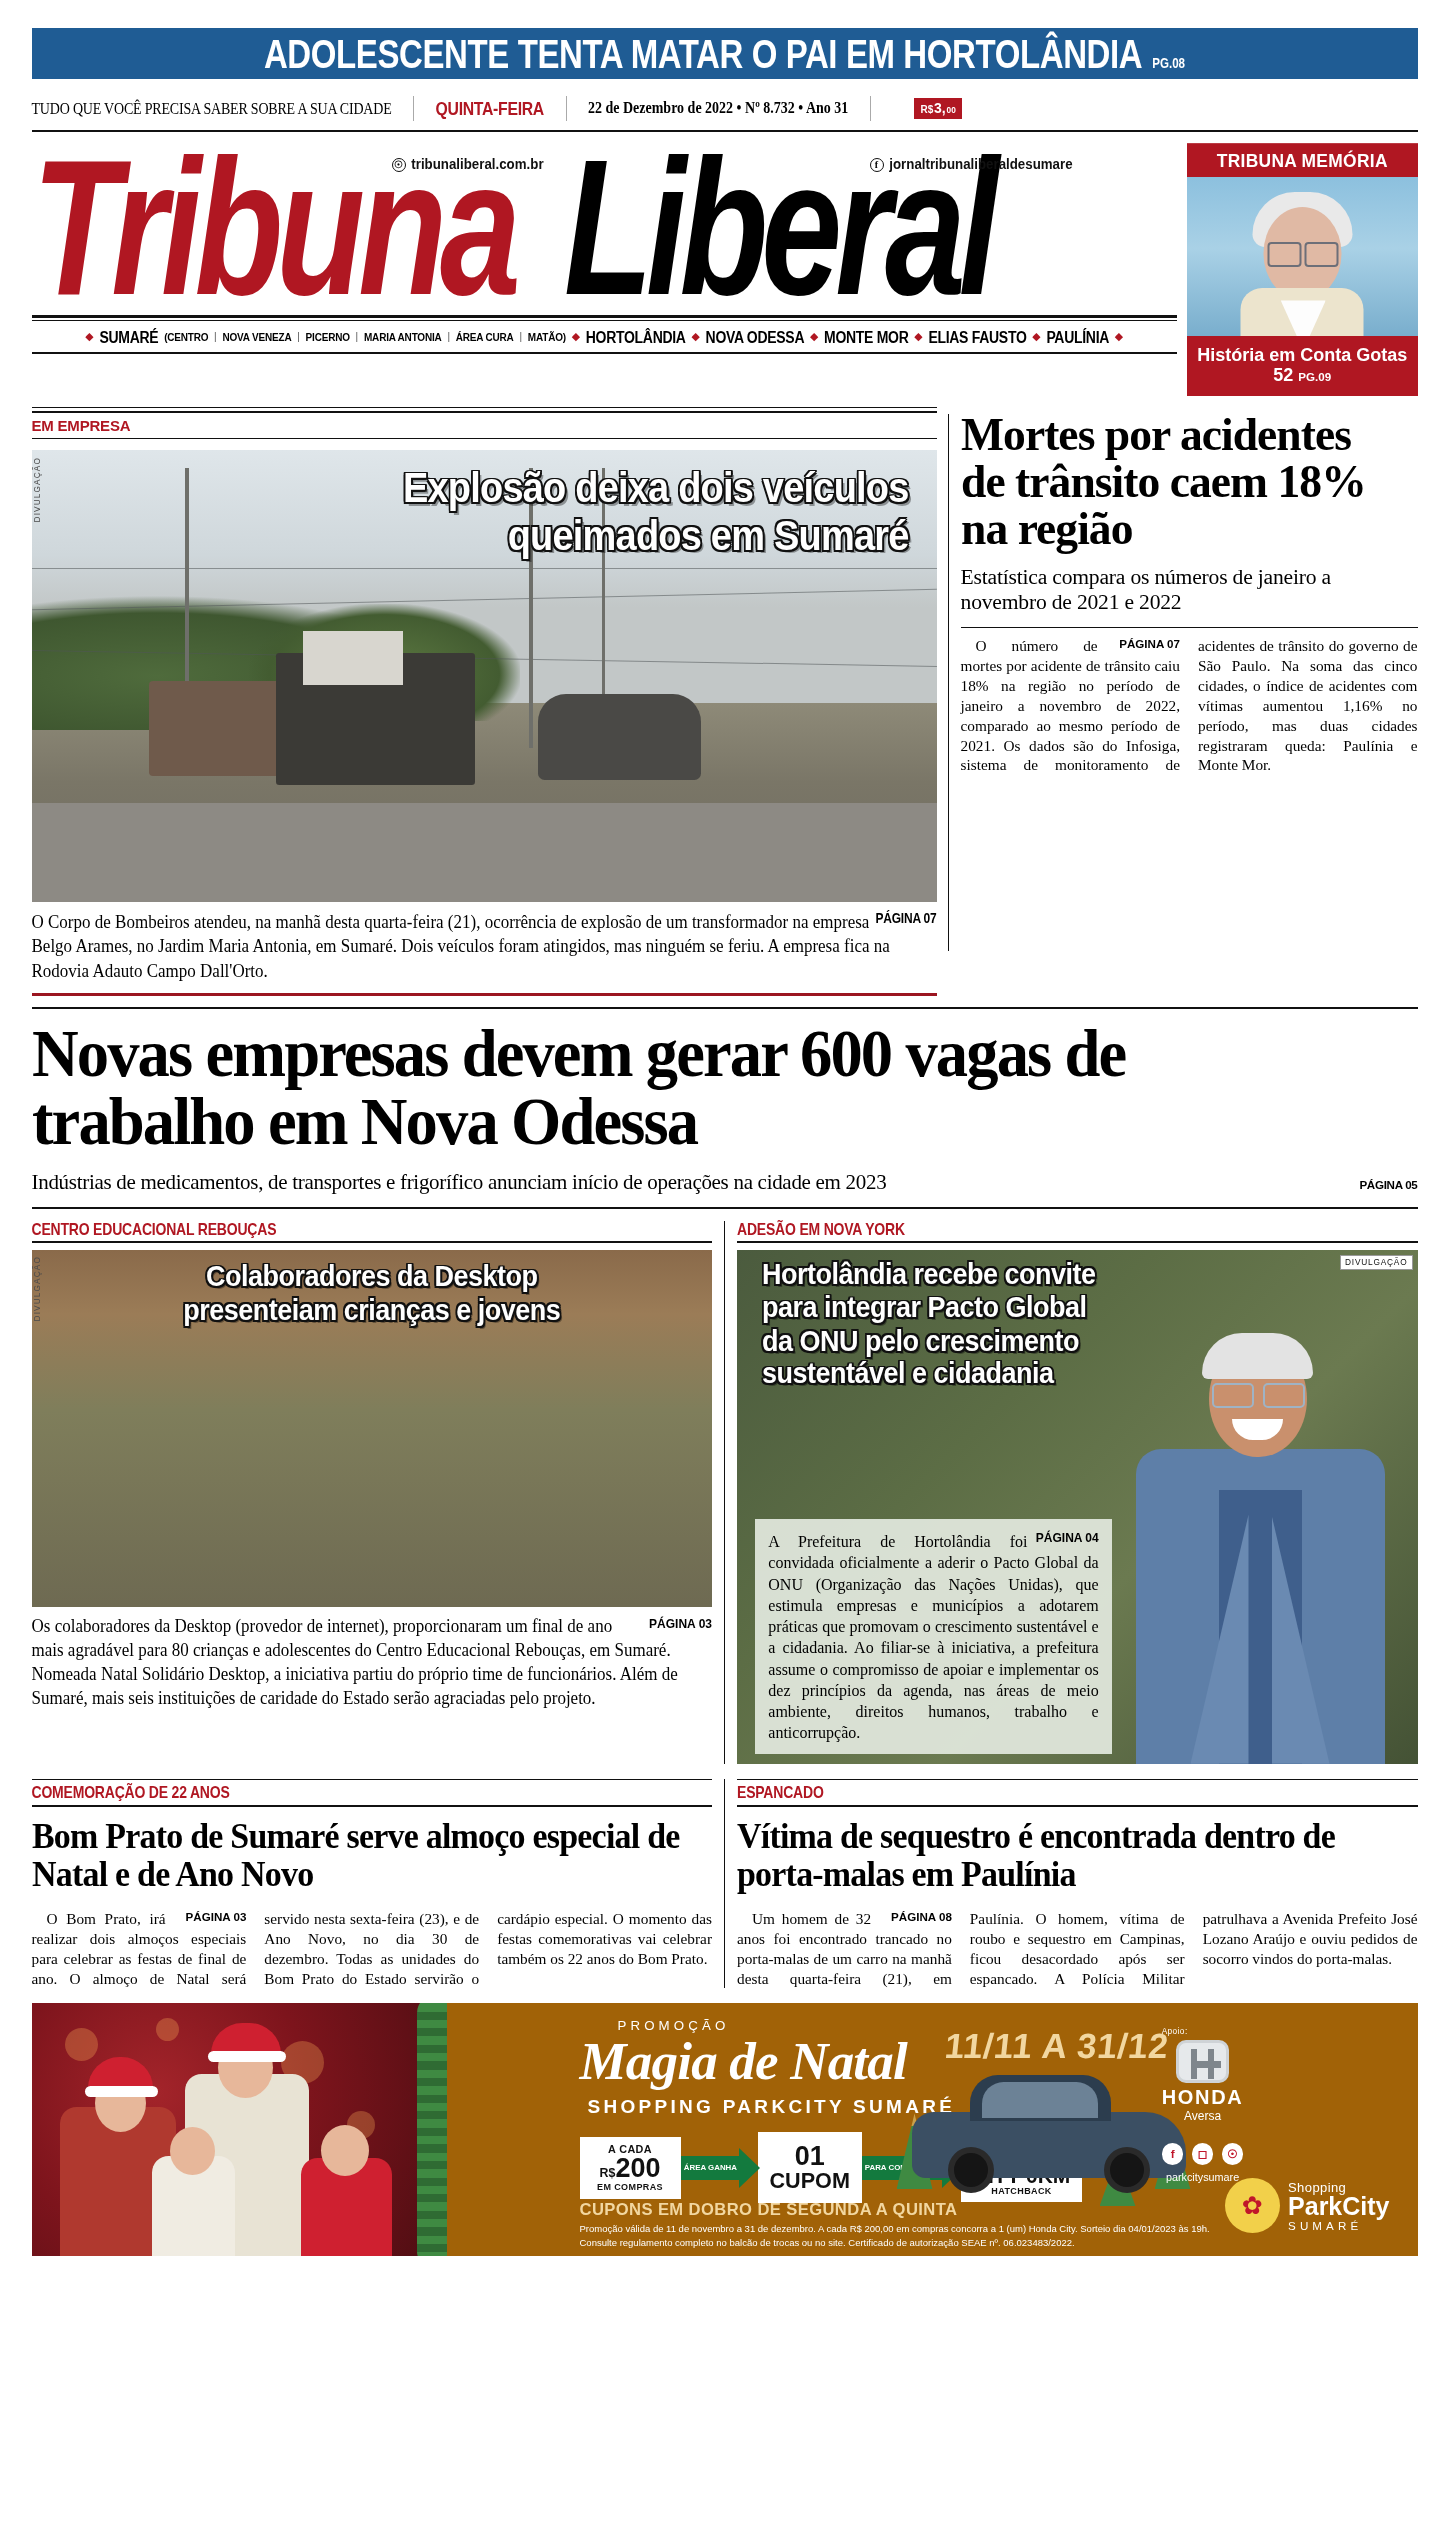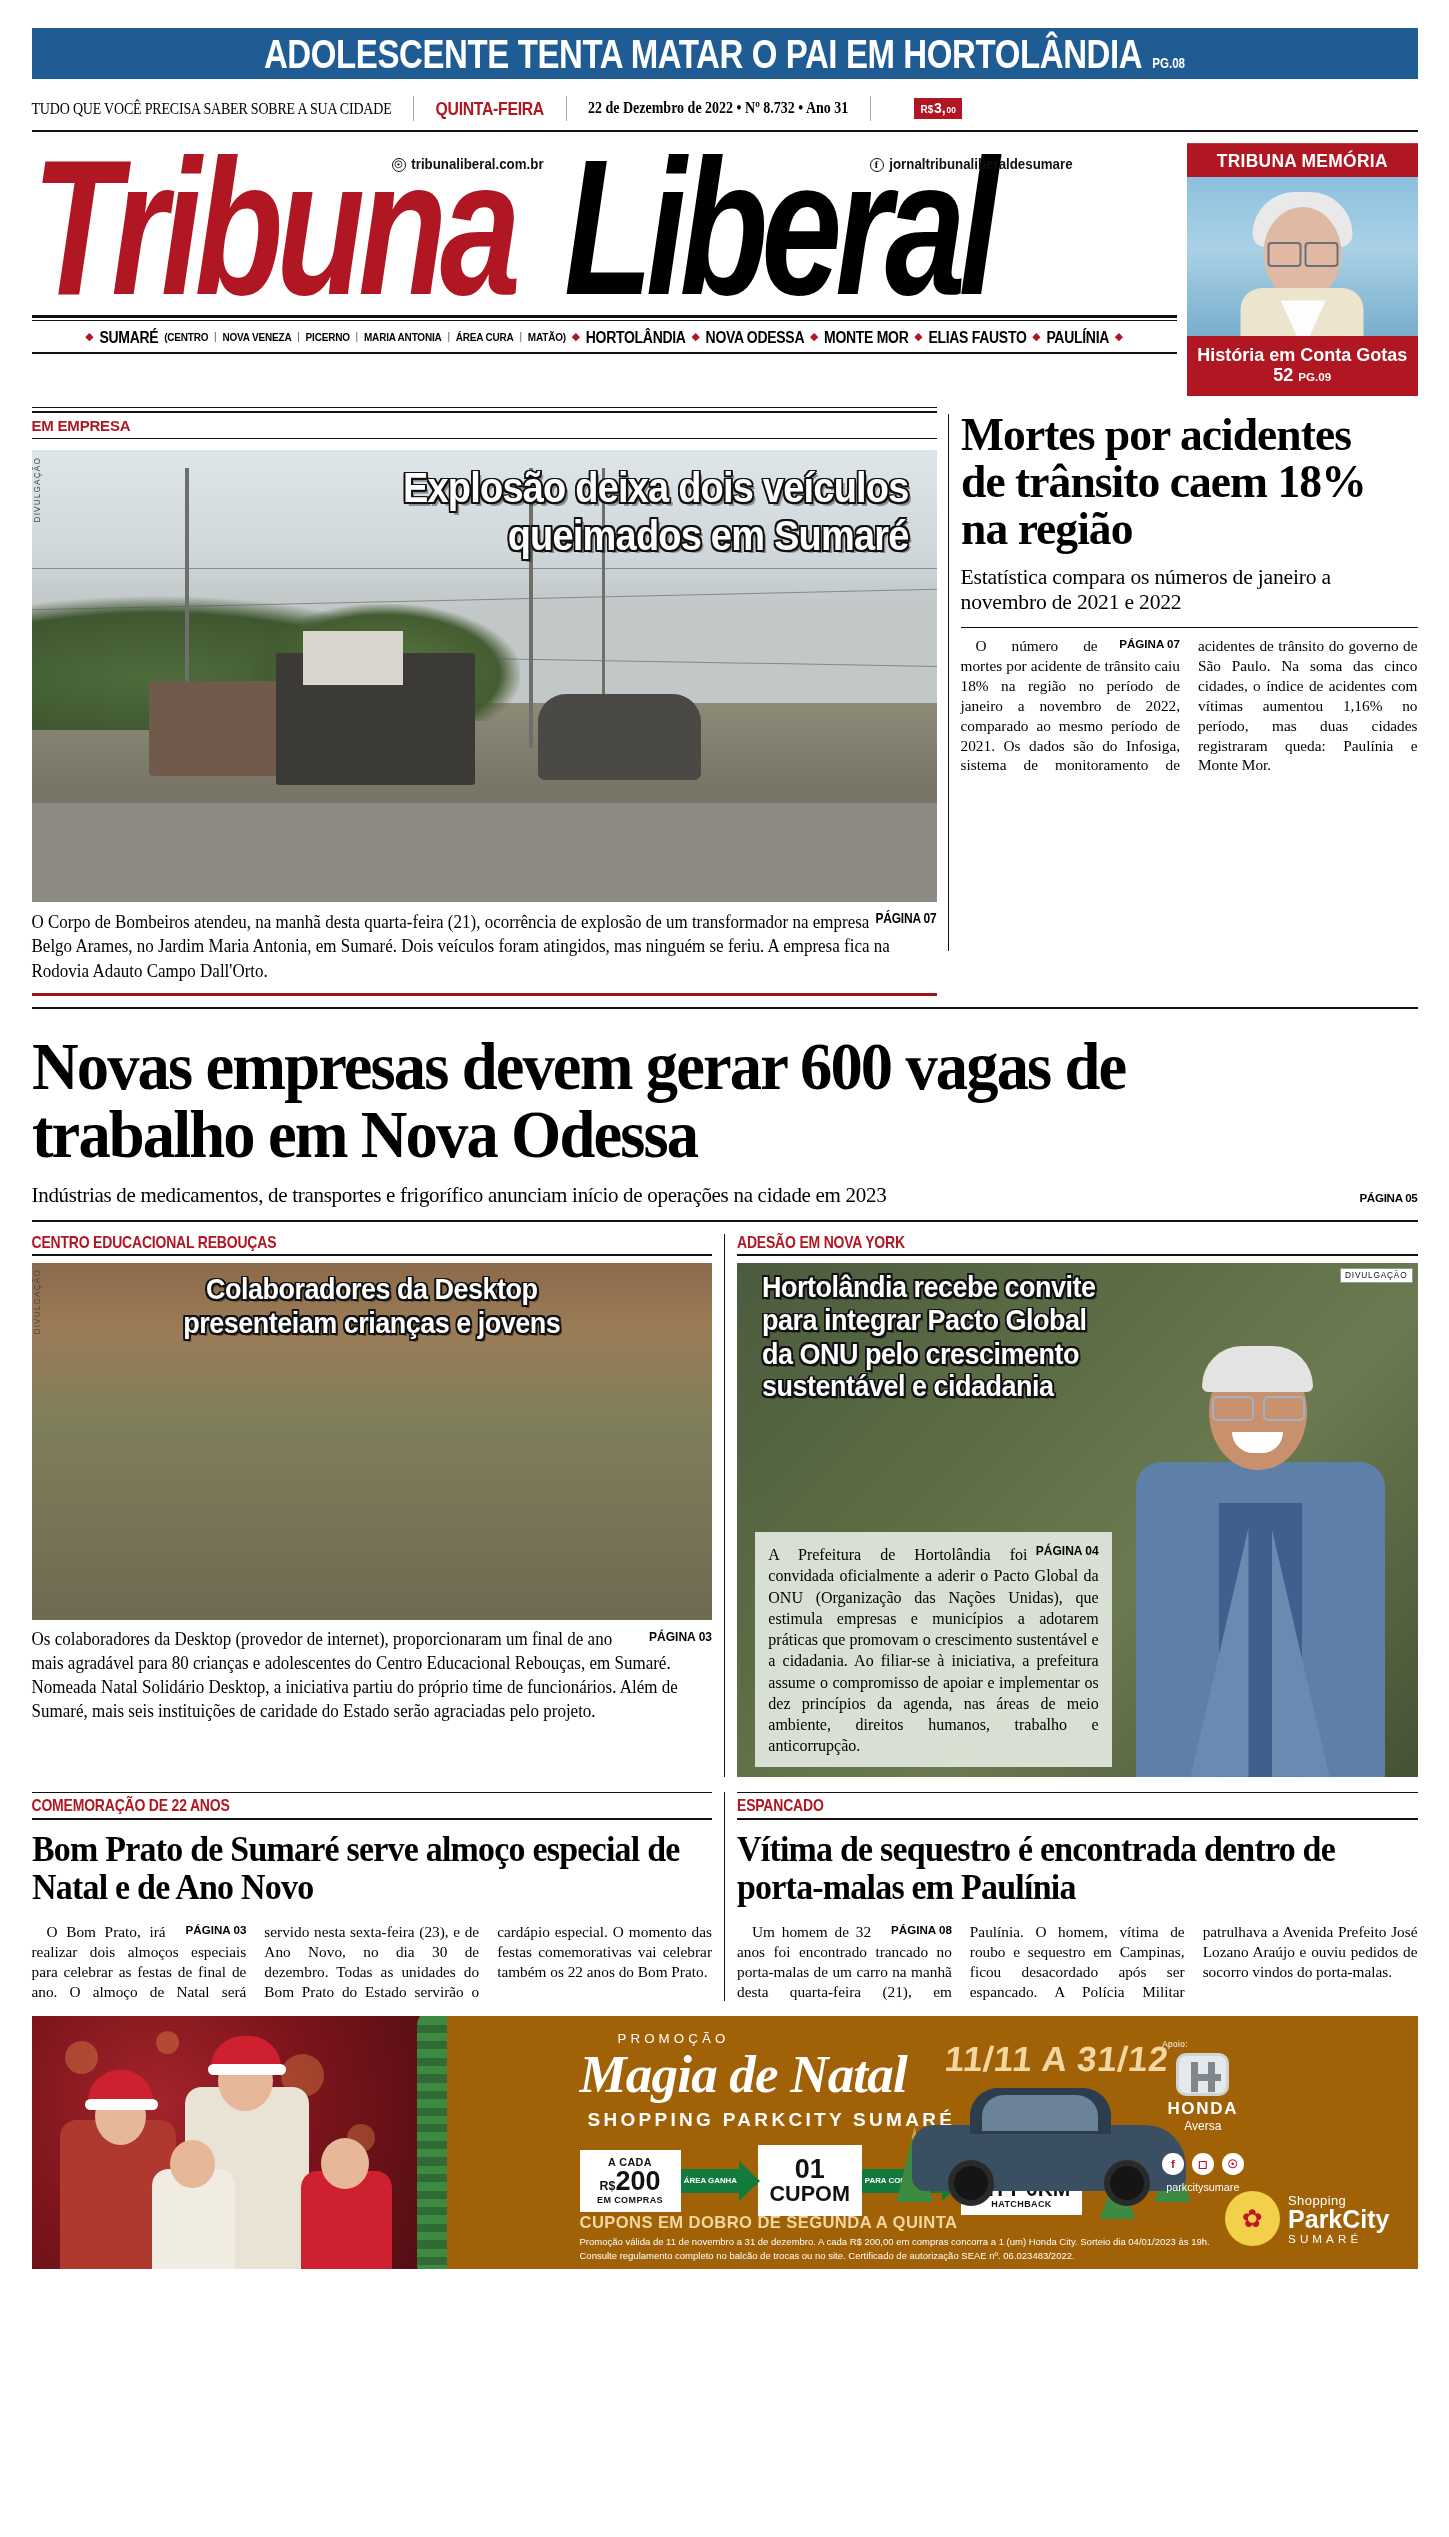--- a/index.html
+++ b/index.html
@@ -235,21 +235,21 @@
   }
   .lead-rule { height: 1.2px; background:#111; margin: 11.6px 0 8.3px;}
   .lead-cols { column-count: 2; column-gap: 18px; font-size: 15.3px; line-height: 1.30; text-align: justify; }
   .lead-cols p { text-indent: 15px; }
   .lead-cols .pgref {
     font-family: "Liberation Sans", sans-serif; font-weight: bold;
     font-size: 11.6px; float: right; margin-left: 6.6px;
   }
 
   
-  .mega-wrap { margin-top: 11.6px; border-top: 2.5px solid #111; padding-top: 23px; }
+  .mega-wrap { margin-top: 11.6px; border-top: 2.5px solid #111; padding-top: 10px; }
   .mega-title {
     font-family: "Liberation Serif", serif; font-weight: bold;
     font-size: 68px; line-height: 1.0; letter-spacing: -2px;
     transform: scaleX(0.95); transform-origin: left top;
   }
   .mega-sub {
     margin-top: 15px; font-size: 21px; letter-spacing: -0.3px;
     display: flex; align-items: baseline; justify-content: space-between;
   }
   .mega-sub .pgref {
@@ -403,21 +403,21 @@
   .car-glass{position:absolute;left:70px;bottom:86px;width:116px;height:36px;background:#6c8296;border-radius:21.6px 21.6px 0 0;}
   .wheel{position:absolute;bottom:11.6px;width:46px;height:46px;border-radius:50%;background:#151515;border:6.6px solid #2a2a2a;}
   .tree{position:absolute;bottom:15px;width:36px;height:76px;background:linear-gradient(180deg,#caa04a 0 13.3px,#3f8a42 13.3px 100%);clip-path:polygon(50% 0,100% 100%,0 100%);}
 
   .honda-wrap{position:absolute;right:174px;top:23px;text-align:center;color:#fff;font-family:"Liberation Sans",sans-serif;}
   .honda-wrap .apoio{font-size:8.3px;letter-spacing:0.4px;text-align:left;}
   .honda-h{width:53px;height:43px;border:3.3px solid #cfd3d6;border-radius:10px;margin:3.3px auto 3.3px;position:relative;background:#e6e9eb;}
   .honda-h:before{content:"";position:absolute;left:11.6px;top:6.6px;width:6.6px;height:30px;background:#7f868c;}
   .honda-h:after{content:"";position:absolute;right:11.6px;top:6.6px;width:6.6px;height:30px;background:#7f868c;}
   .honda-bar{position:absolute;left:11.6px;top:18px;width:30px;height:7.5px;background:#7f868c;}
-  .honda-name{font-weight:bold;font-size:17px;letter-spacing:1.7px;}
+  .honda-name{font-weight:bold;font-size:20px;letter-spacing:1.7px;}
   .honda-sub{font-size:12px;}
   .social{display:flex;gap:8.3px;justify-content:center;margin-top:20px;}
   .sc{width:21.6px;height:21.6px;border-radius:50%;background:#fff;color:#c0162a;display:flex;align-items:center;justify-content:center;font-size:11.6px;font-weight:bold;}
   .handle{margin-top:6.6px;font-size:10.8px;}
   .parkcity{position:absolute;right:28px;bottom:23px;display:flex;align-items:center;gap:8.3px;color:#fff;font-family:"Liberation Sans",sans-serif;}
   .pc-leaf{width:55px;height:55px;border-radius:50%;background:#f2d04a;display:flex;align-items:center;justify-content:center;color:#c0162a;font-size:25px;}
   .pc-txt .s1{font-size:13px;letter-spacing:0.4px;}
   .pc-txt .s2{font-size:25px;font-weight:bold;line-height:.95;}
   .pc-txt .s3{font-size:11.6px;letter-spacing:4.1px;}
 </style>

